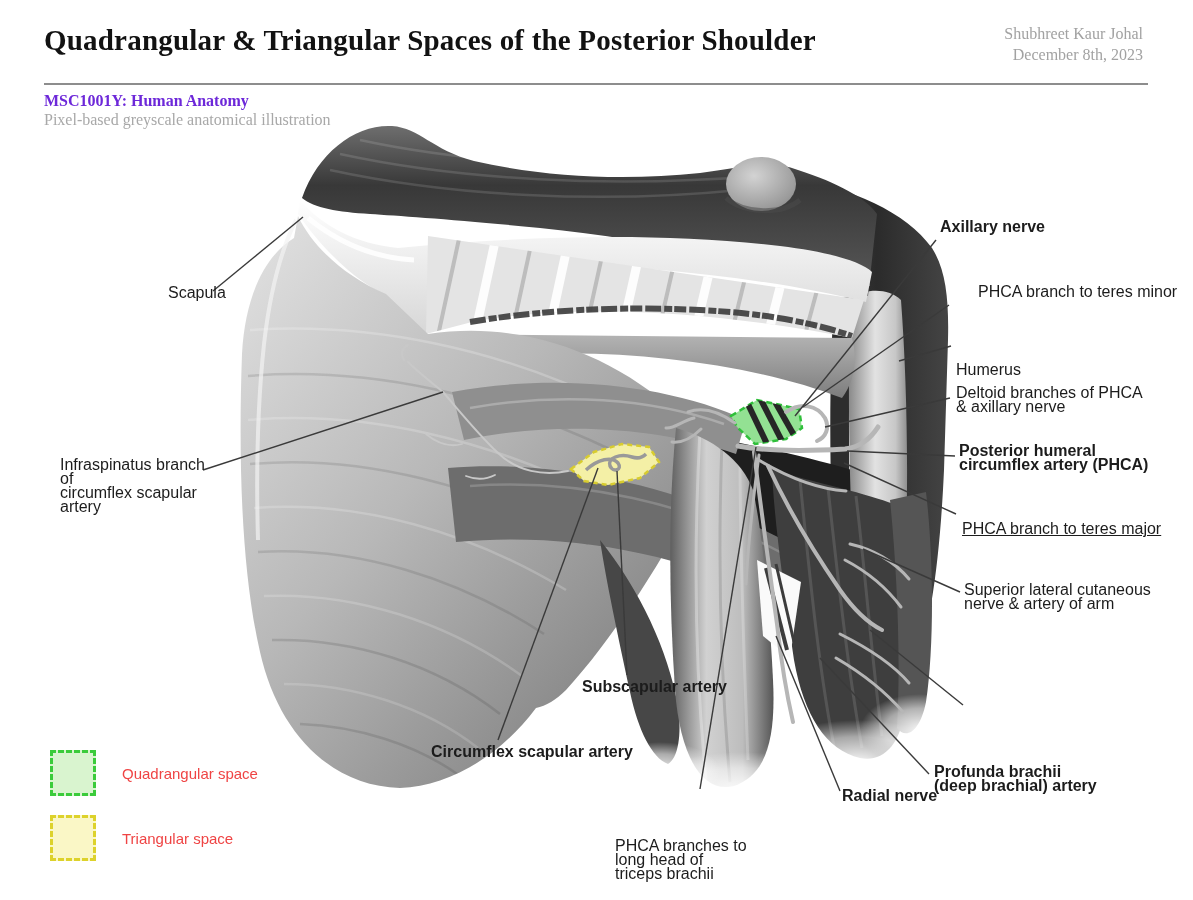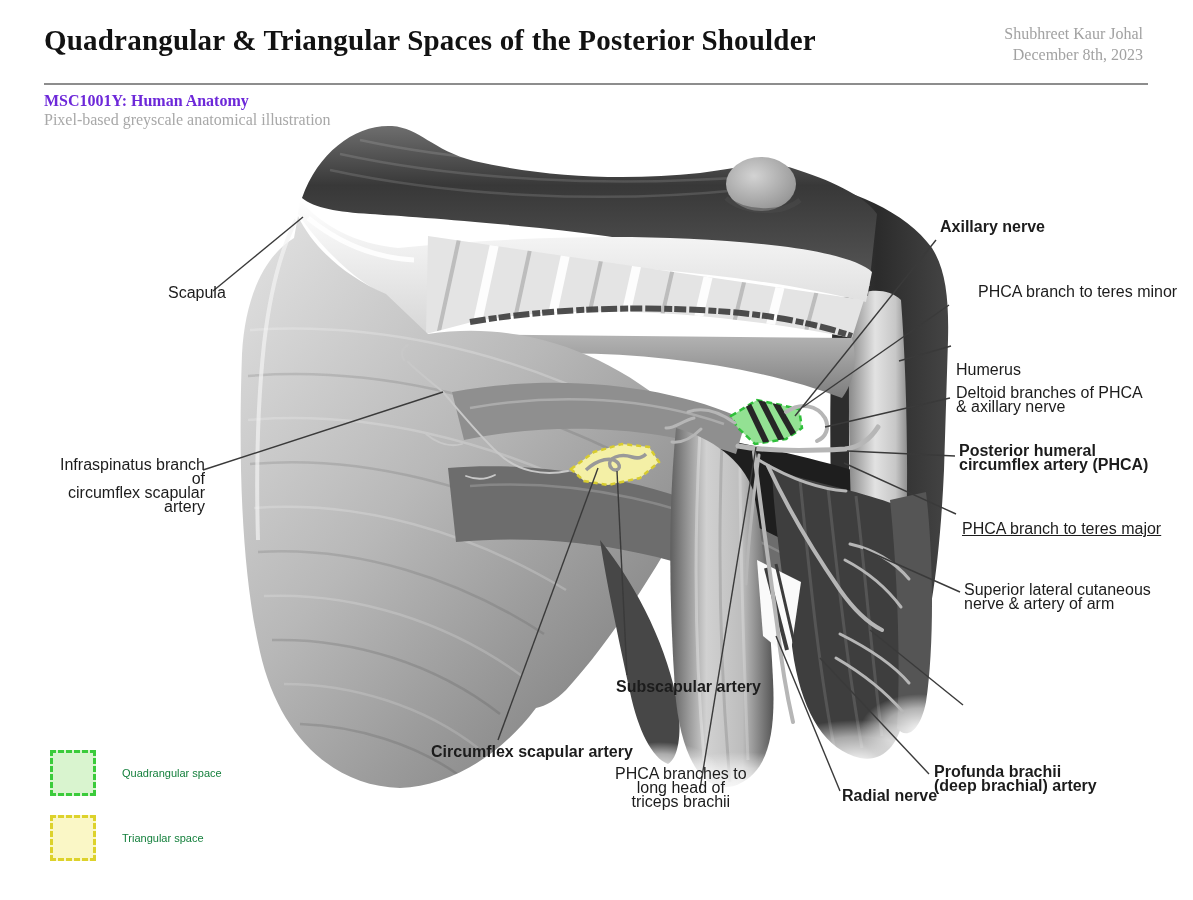--- a/index.html
+++ b/index.html
@@ -10,27 +10,27 @@
   .byline{position:absolute;right:45px;top:23px;text-align:right;
           font-family:"Liberation Serif",serif;font-size:16px;color:#a2a2a2;line-height:21px;}
   .rule{position:absolute;left:44px;width:1104px;top:83px;height:2px;background:#8d8d8d;}
   .course{position:absolute;left:44px;top:92px;font-family:Liberation Serif, serif;
           font-weight:700;font-size:16px;color:#6d28d9;}
   .subtitle{position:absolute;left:44px;top:111px;font-family:"Liberation Serif",serif;
           font-size:16px;color:#a8a8a8;}
   svg.fig{position:absolute;left:0;top:0;}
   .lbl{position:absolute;font-size:16px;line-height:14px;color:#1c1c1c;white-space:pre-line;}
   .lbl.b{font-weight:700;}
-  .lbl.ctr{text-align:right;}
+  .lbl.ctr{text-align:left;}
   .legend{position:absolute;left:50px;top:750px;}
   .legend .row{display:flex;align-items:center;margin-bottom:19px;}
   .sw{width:40px;height:40px;border:3px dashed;margin-right:26px;box-sizing:content-box;}
   .sw.green{border-color:#3bcb3b;background:#d9f4cf;}
   .sw.yellow{border-color:#ddd22b;background:#faf7c6;}
-  .legend .lab{font-size:11px;color:#15803d;}
+  .legend .lab{font-size:15px;color:#ef4444;}
 </style>
 </head>
 <body>
 
 <div class="page">
 
   <div class="title">Quadrangular &amp; Triangular Spaces of the Posterior Shoulder</div>
   <div class="byline">
     <div>Shubhreet Kaur Johal</div>
     <div>December 8th, 2023</div>
@@ -247,24 +247,24 @@
   <div class="lbl" style="left:956px;top:386px;">Deltoid branches of PHCA
 &amp; axillary nerve</div>
   <div class="lbl b" style="left:959px;top:444px;">Posterior humeral
 circumflex artery (PHCA)</div>
   <div class="lbl" style="left:962px;top:522px;text-decoration:underline;">PHCA branch to teres major</div>
   <div class="lbl" style="left:964px;top:583px;">Superior lateral cutaneous
 nerve &amp; artery of arm</div>
   <div class="lbl b" style="left:934px;top:765px;">Profunda brachii
 (deep brachial) artery</div>
   <div class="lbl b" style="left:842px;top:789px;text-align:right;">Radial nerve</div>
-  <div class="lbl" style="left:615px;top:767px;text-align:center;">PHCA branches to
+  <div class="lbl" style="left:615px;top:839px;">PHCA branches to
 long head of
 triceps brachii</div>
-  <div class="lbl b" style="left:582px;top:680px;margin-left:34px;">Subscapular artery</div>
+  <div class="lbl b" style="left:582px;top:680px;">Subscapular artery</div>
   <div class="lbl b" style="left:431px;top:745px;">Circumflex scapular artery</div>
 
   <div class="legend">
     <div class="row">
       <div class="sw green"></div>
       <div class="lab">Quadrangular space</div>
     </div>
     <div class="row">
       <div class="sw yellow"></div>
       <div class="lab">Triangular space</div>

